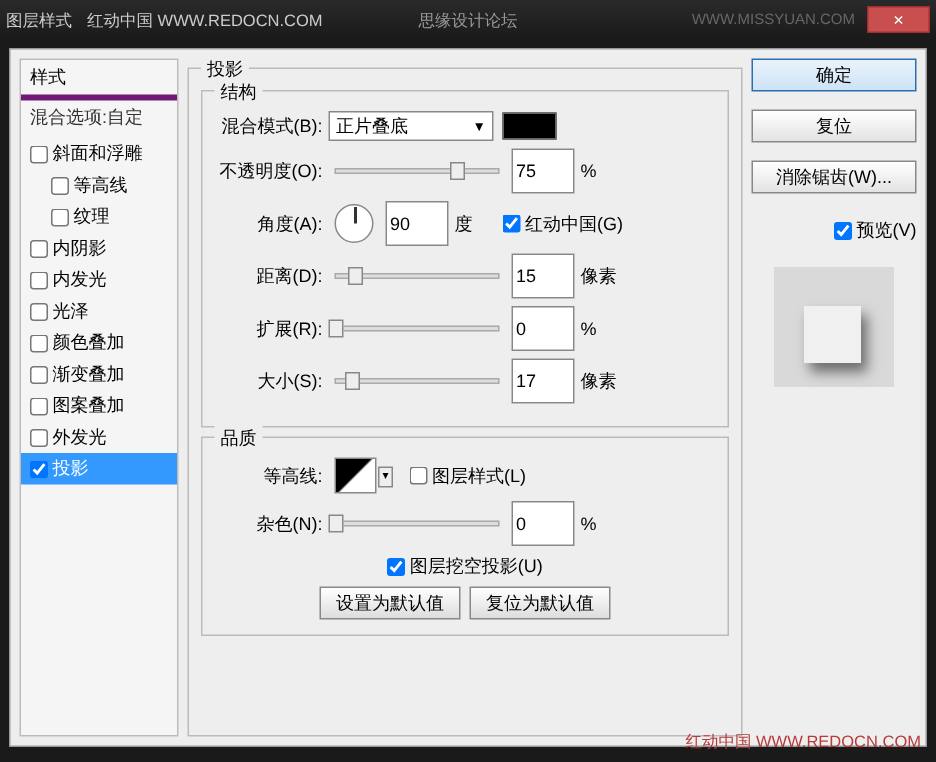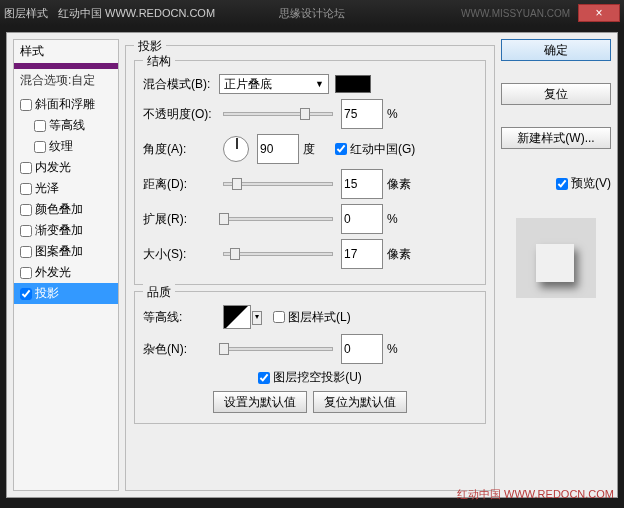--- a/index.html
+++ b/index.html
@@ -5,47 +5,47 @@
 *{box-sizing:border-box;margin:0;padding:0;font-family:"Microsoft YaHei",SimSun,sans-serif;font-size:12px}
 body{background:#1a1a1a;width:624px;height:508px;overflow:hidden}
 .window{width:624px;height:508px;background:#1a1a1a;position:relative}
 .titlebar{height:26px;background:linear-gradient(#2a2a2a,#1a1a1a);display:flex;align-items:center;padding:0 4px;position:relative}
 .titlebar .t1{color:#ccc;font-size:11px;margin-right:10px}
 .titlebar .center{position:absolute;left:50%;transform:translateX(-50%);color:#999;font-size:11px}
 .titlebar .t3{margin-left:auto;color:#666;font-size:10px;margin-right:8px}
 .close-btn{width:42px;height:18px;background:#c94f4f;color:#fff;display:flex;align-items:center;justify-content:center;border:1px solid #a03030;cursor:pointer}
 .client{display:flex;padding:6px;gap:6px;height:478px}
 .sidebar{width:106px;border:1px solid #bbb;background:#f5f5f5}
-.side-hdr{padding:3px 6px;border-bottom:6px solid #701a75}
+.side-hdr{padding:3px 6px;border-bottom:4px solid #701a75}
 .side-sub{padding:3px 6px;color:#333}
 .side-list{padding:2px 0}
 .side-item{display:flex;align-items:center;padding:2px 6px;gap:3px;cursor:pointer}
 .side-item.indent{padding-left:20px}
 .side-item input{width:12px;height:12px}
 .side-item.selected{background:#3399ff;color:#fff}
 .grp{border:1px solid #bbb;padding:8px 8px 10px 8px;position:relative;margin-top:6px}
 .grp-title{position:absolute;top:-8px;left:8px;background:#eee;padding:0 4px}
 .row{display:flex;align-items:center;margin:5px 0;gap:4px}
-.lbl{width:72px;text-align:left}
+.lbl{width:72px;text-align:right}
 .select{width:110px;height:20px;border:1px solid #888;background:#fff;display:flex;align-items:center;padding:0 4px;position:relative}
 .select .arrow{margin-left:auto;font-size:9px}
 .swatch{width:36px;height:18px;background:#000;border:1px solid #666;margin-left:2px}
 .slider{width:110px;height:4px;background:#ddd;border:1px solid #aaa;position:relative;margin:0 4px}
 .slider .thumb{position:absolute;width:10px;height:12px;background:#eee;border:1px solid #888;top:-5px;transform:translateX(-50%)}
 .num{width:42px;height:30px;border:1px solid #888;background:#fff;padding:0 2px}
 .unit{width:28px}
 .dial{width:26px;height:26px;border:1px solid #888;border-radius:50%;background:#fff;position:relative;margin:0 4px}
 .dial::after{content:"";position:absolute;width:2px;height:11px;background:#333;left:12px;top:1px}
 .chk{display:flex;align-items:center;gap:3px}
 .chk input{width:12px;height:12px}
 .contour{width:28px;height:24px;border:1px solid #888;background:linear-gradient(135deg,#000 0%,#000 48%,#fff 52%,#fff 100%);margin-left:4px;position:relative}
 .contour .ar{position:absolute;right:-12px;top:5px;width:10px;height:14px;border:1px solid #888;background:#eee;font-size:8px;text-align:center}
 .btns{display:flex;gap:6px;justify-content:center;margin-top:4px}
 .btn{height:22px;padding:0 10px;border:1px solid #888;background:linear-gradient(#fff,#ddd);cursor:pointer;display:flex;align-items:center}
-.right{width:110px;display:flex;flex-direction:column;gap:22px;align-items:stretch}
+.right{width:110px;display:flex;flex-direction:column;gap:12px;align-items:stretch}
 .rbtn{height:22px;border:1px solid #888;background:linear-gradient(#fff,#e3e3e3);cursor:pointer;display:flex;align-items:center;justify-content:center}
 .rbtn.primary{border:1px solid #2a6fb0;background:linear-gradient(#eaf3fc,#cde3f6)}
 .preview{width:80px;height:80px;background:#d9d9d9;margin:4px auto;position:relative}
 .preview .inner{position:absolute;left:20px;top:26px;width:38px;height:38px;background:#f0f0f0;box-shadow:4px 6px 8px rgba(0,0,0,.5)}
 .panel{background:#eee;border:1px solid #999;flex:1;display:flex;padding:6px;gap:6px}
 .main-wrap{flex:1;display:flex;flex-direction:column}
 .wm{position:absolute;bottom:6px;right:10px;color:#b73a3a;font-size:11px}
 </style>
 </head>
 <body>
@@ -73,20 +73,24 @@
             <div class="side-item indent">
               <input type="checkbox" style="">
               <span>等高线</span>
             </div>
             <div class="side-item indent">
               <input type="checkbox" style="">
               <span>纹理</span>
             </div>
             <div class="side-item">
               <input type="checkbox" style="">
+              <span>内阴影</span>
+            </div>
+            <div class="side-item">
+              <input type="checkbox" style="">
               <span>内发光</span>
             </div>
             <div class="side-item">
               <input type="checkbox" style="">
               <span>光泽</span>
             </div>
             <div class="side-item">
               <input type="checkbox" style="">
               <span>颜色叠加</span>
             </div>
@@ -212,21 +216,21 @@
     </div>
 
     <div class="right">
       <div class="rbtn primary">
             <span>确定</span>
           </div>
       <div class="rbtn">
             <span>复位</span>
           </div>
       <div class="rbtn">
-            <span>新建样式(W)...</span>
+            <span>消除锯齿(W)...</span>
           </div>
       <label class="chk" style="justify-content:flex-end;margin-top:4px">
         <input type="checkbox" checked="" style="">
         <span>预览(V)</span>
       </label>
       <div class="preview">
             <div class="inner"></div>
           </div>
     </div>
     </div>

